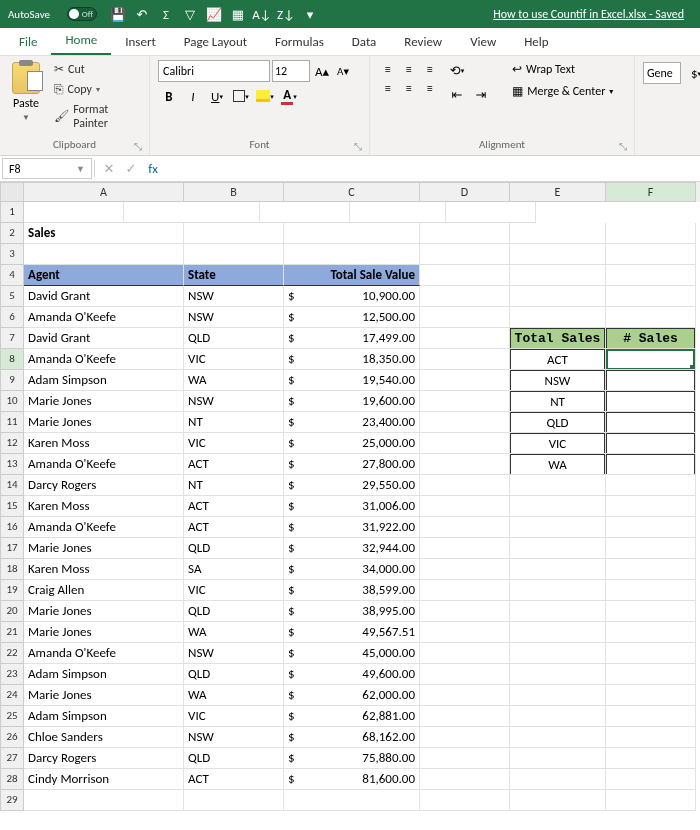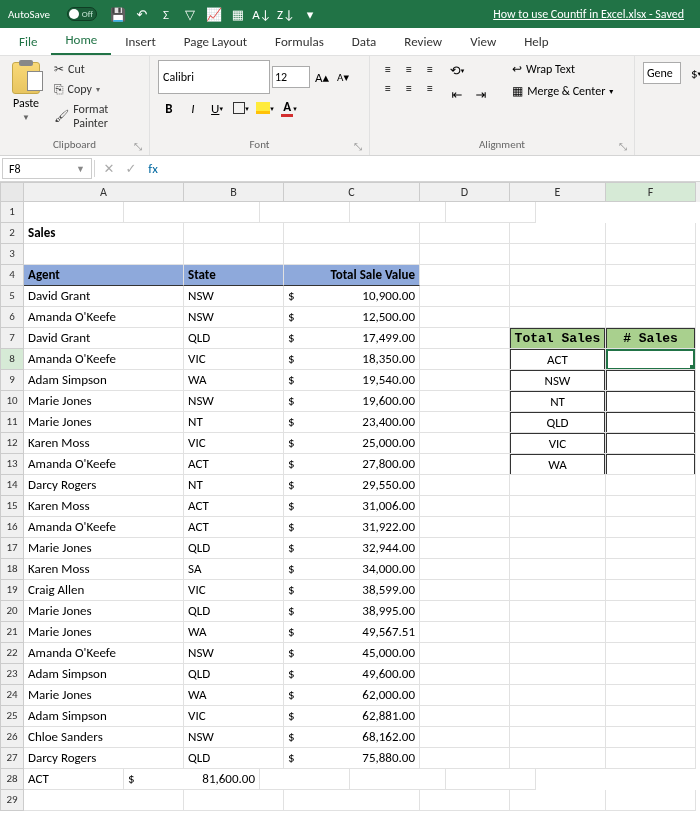--- a/index.html
+++ b/index.html
@@ -31,21 +31,21 @@
 
 .paste-btn { display: flex; flex-direction: column; align-items: center; gap: 2px; padding: 2px 4px; cursor: pointer; }
 .paste-icon { width: 28px; height: 32px; background: linear-gradient(#f9d978,#e8c560); border: 1px solid #c5a84a; border-radius: 3px; position: relative; }
 .paste-icon::before { content: ""; position: absolute; top: -3px; left: 6px; width: 14px; height: 6px; background: #888; border-radius: 2px; }
 .paste-icon::after { content: ""; position: absolute; bottom: 2px; right: -4px; width: 14px; height: 18px; background: #fff; border: 1px solid #888; }
 .clip-col { display: flex; flex-direction: column; gap: 2px; }
 .small-btn { display: flex; align-items: center; gap: 4px; font-size: 12px; padding: 2px 4px; cursor: pointer; color: #333; }
 
 
 .font-row { display: flex; gap: 2px; align-items: center; }
-.font-name { width: 112px; height: 34px; border: 1px solid #ababab; font-size: 12px; padding: 0 4px; background: #fff; }
+.font-name { width: 112px; height: 22px; border: 1px solid #ababab; font-size: 12px; padding: 0 4px; background: #fff; }
 .font-size { width: 38px; height: 22px; border: 1px solid #ababab; font-size: 12px; padding: 0 2px; background: #fff; }
 .sizer { font-size: 13px; padding: 0 3px; cursor: pointer; }
 .font-col { display: flex; flex-direction: column; gap: 4px; }
 .ico { width: 22px; height: 20px; display: inline-flex; align-items: center; justify-content: center; cursor: pointer; font-size: 13px; }
 .border-ico { border: 1px solid #333; width: 12px; height: 12px; display: inline-block; }
 .fill-ico { width: 14px; height: 12px; background: #ffeb3b; display: inline-block; border-bottom: 3px solid #ffc107; }
 .fontcolor-ico { font-weight: bold; border-bottom: 3px solid #d32f2f; padding: 0 2px; }
 
 
 .align-col { display: flex; flex-direction: column; gap: 4px; }
@@ -602,20 +602,21 @@
         <div class="cell cC dollar">
           <span class="sym">$</span>
           <span class="val">75,880.00</span>
         </div>
         <div class="cell cD"></div>
         <div class="cell cE"></div>
         <div class="cell cF"></div>
       </div>
       <div class="row">
         <div class="row-h">28</div>
+        <div class="cell cA">Cindy Morrison</div>
         <div class="cell cB">ACT</div>
         <div class="cell cC dollar">
           <span class="sym">$</span>
           <span class="val">81,600.00</span>
         </div>
         <div class="cell cD"></div>
         <div class="cell cE"></div>
         <div class="cell cF"></div>
       </div>
       <div class="row">

